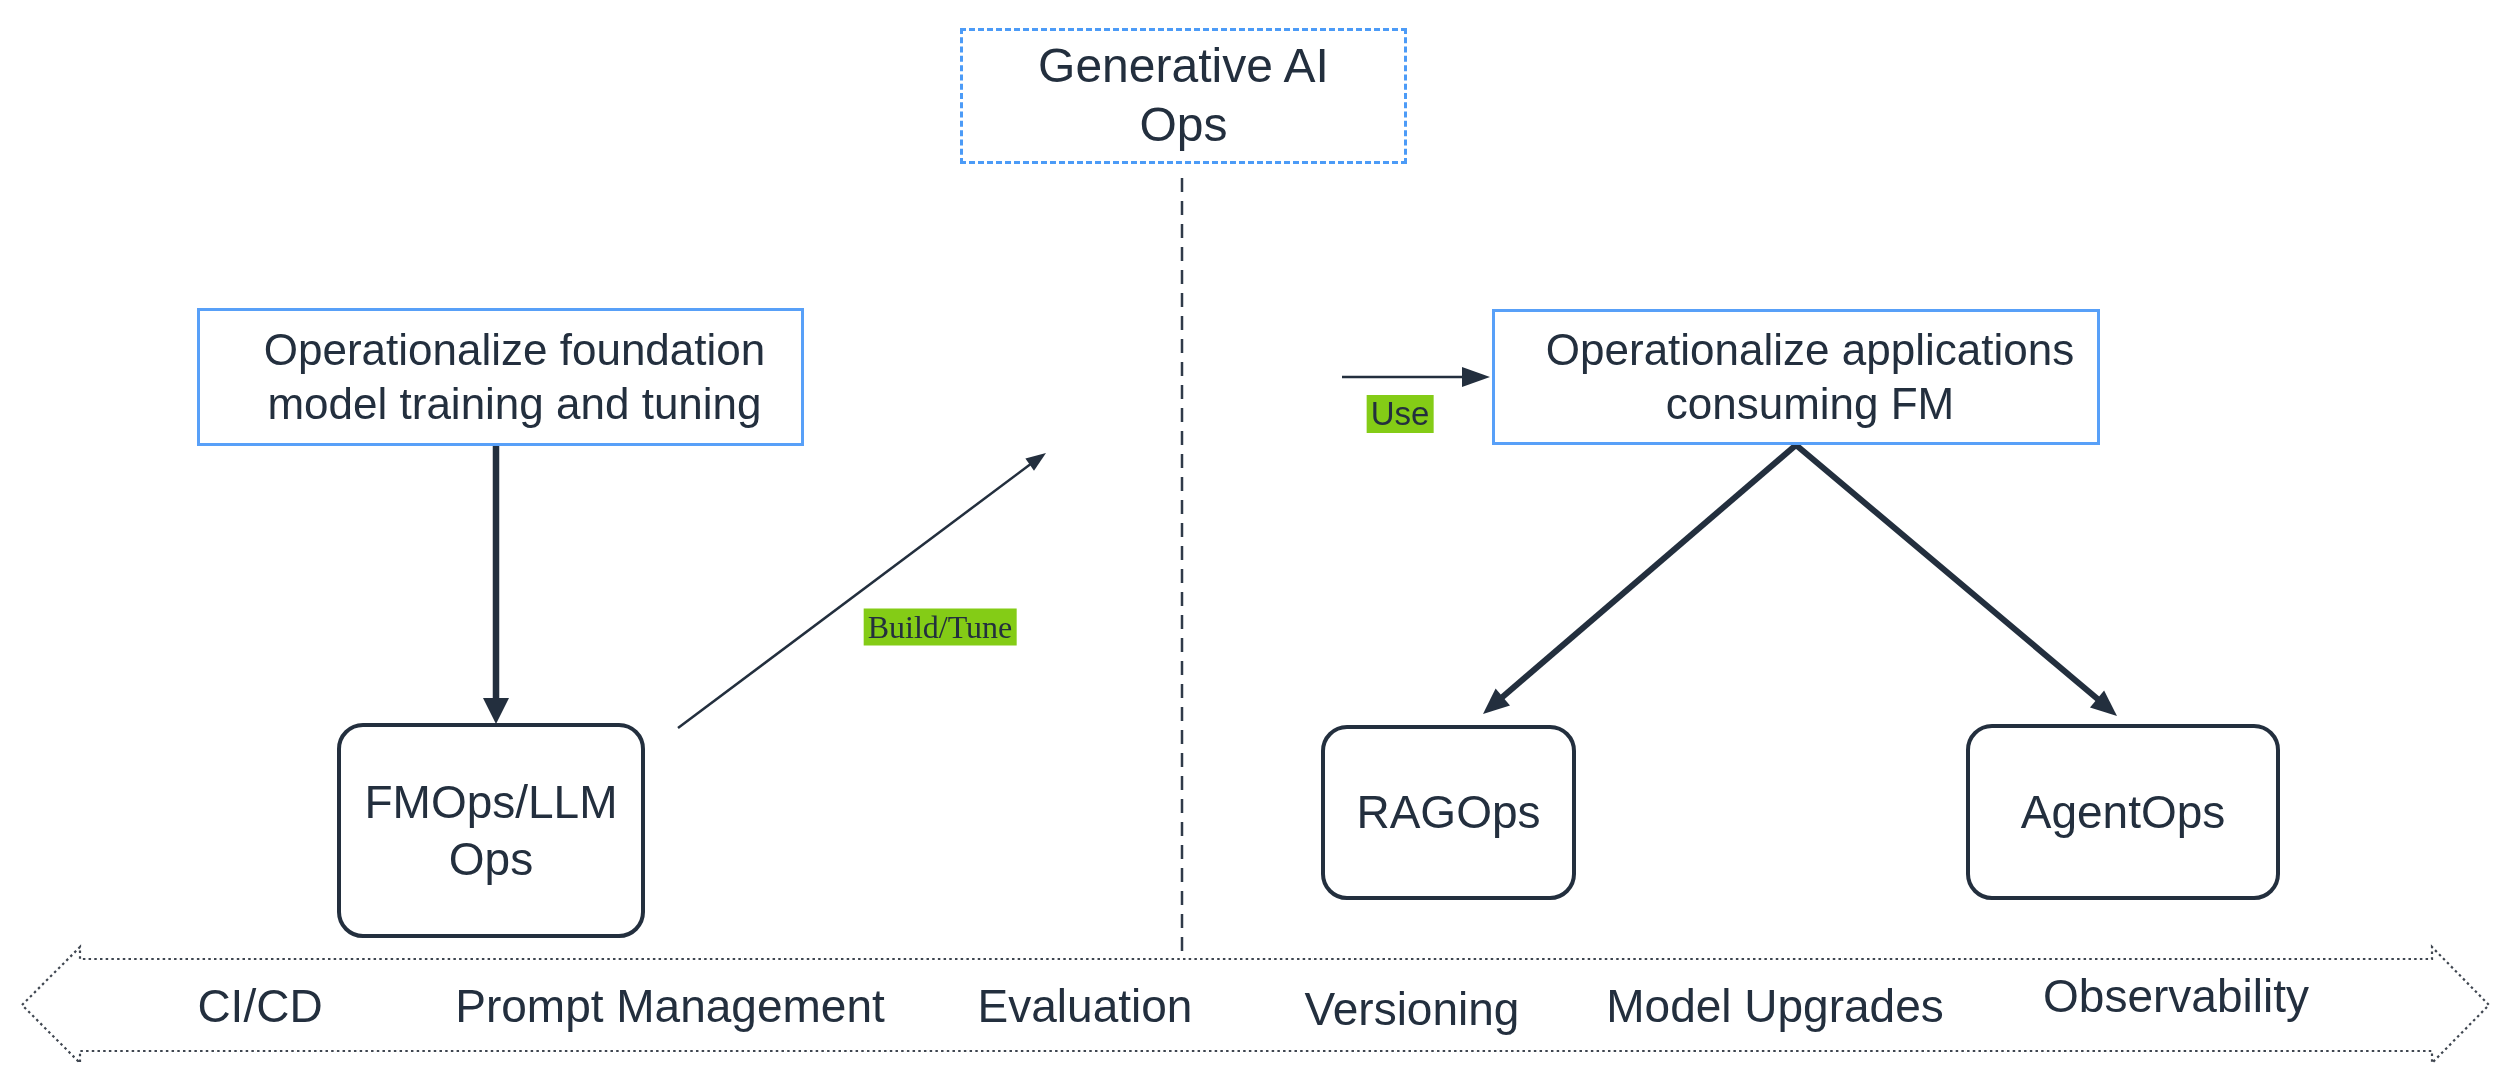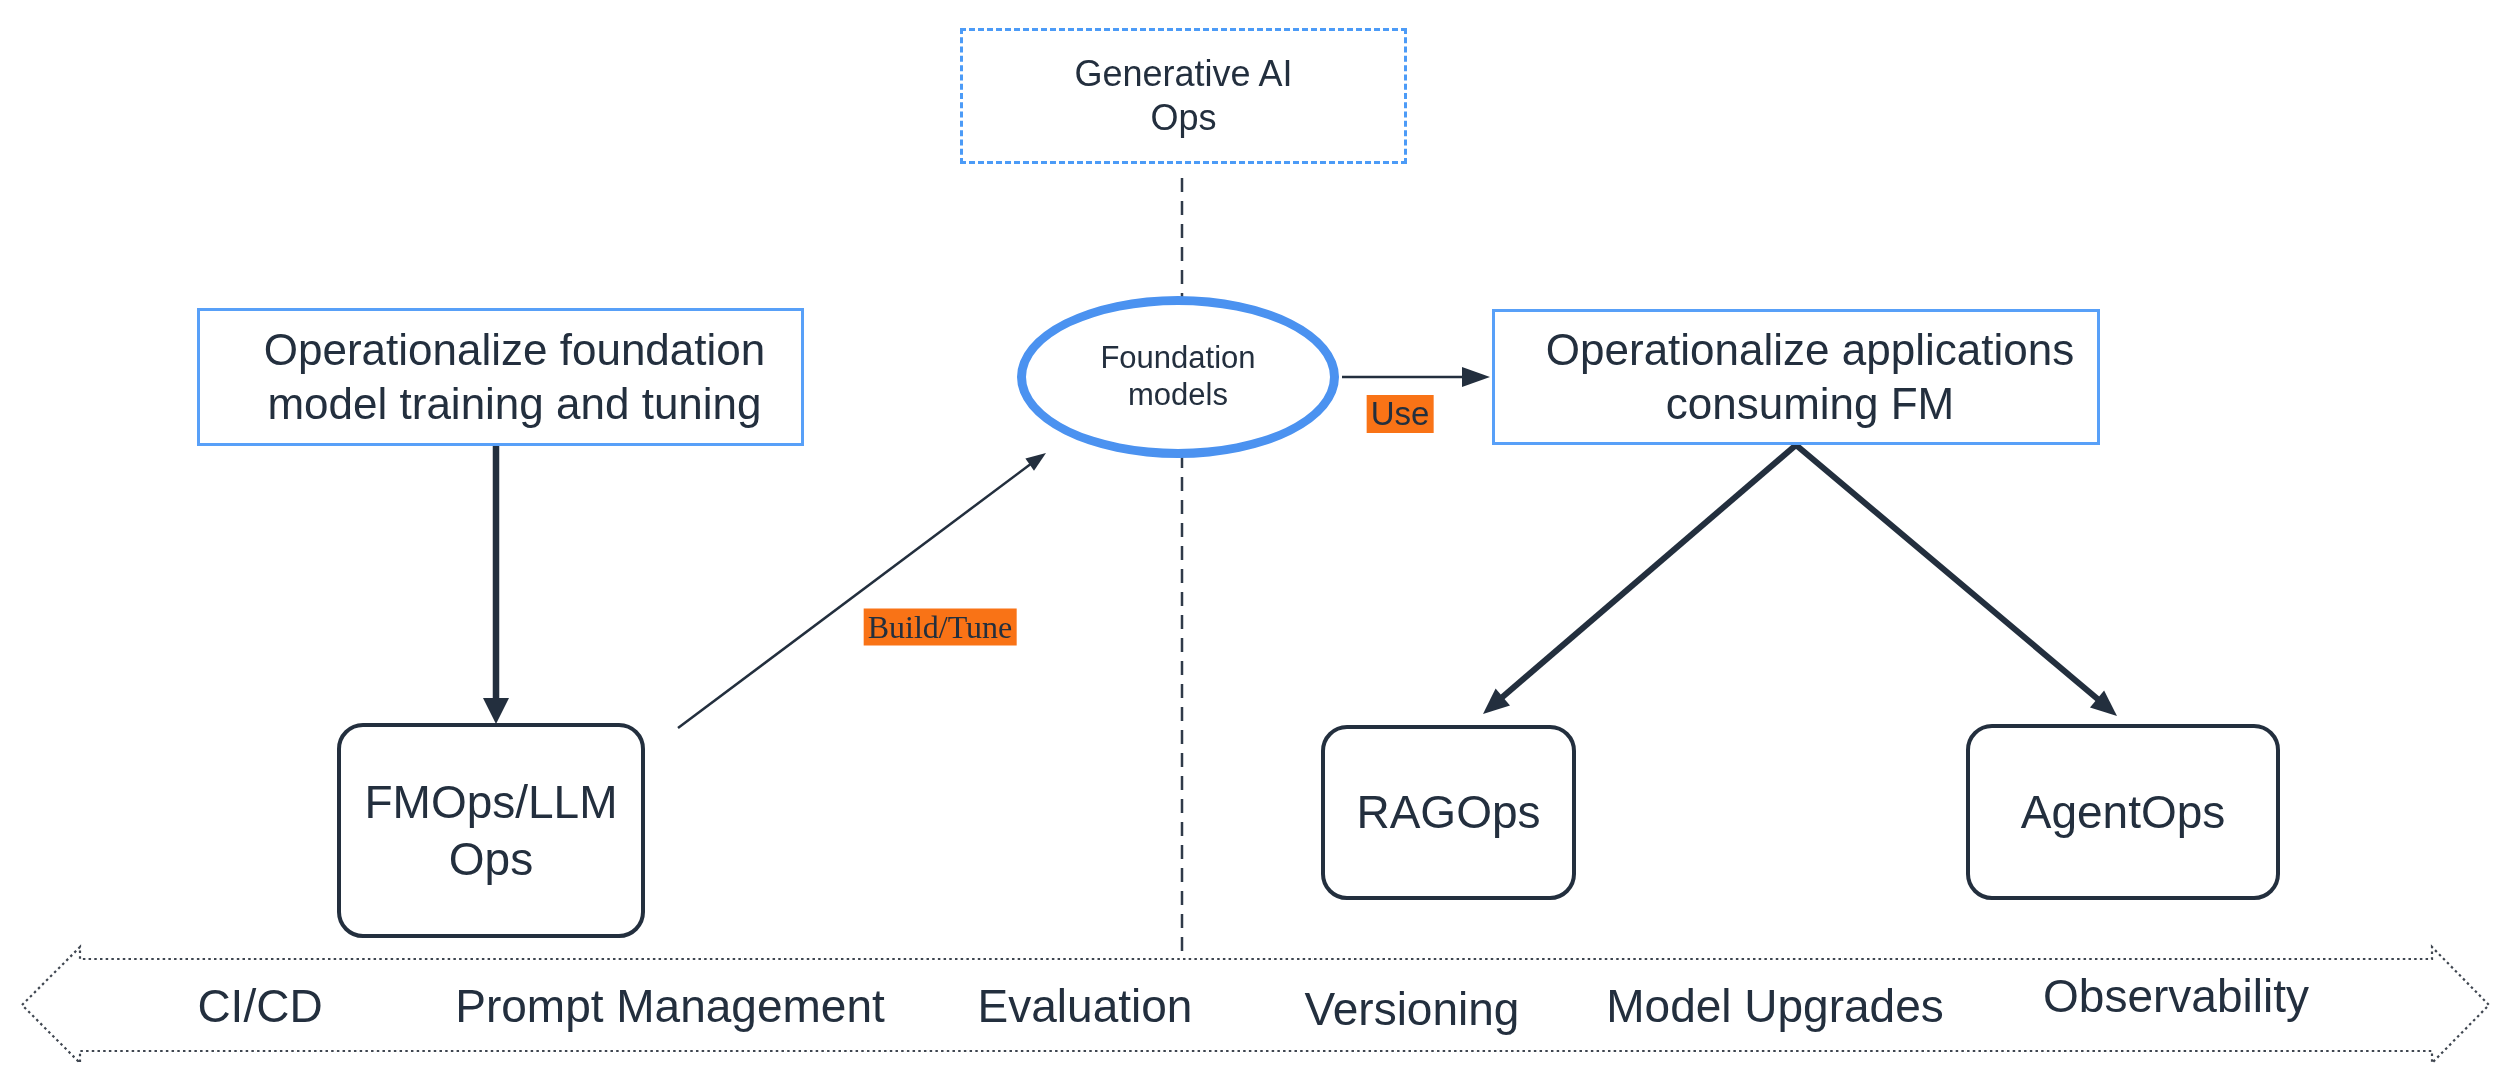--- a/index.html
+++ b/index.html
@@ -15,30 +15,30 @@
   .node{
     position:absolute;
     display:flex;align-items:center;justify-content:center;
     text-align:center;
     box-sizing:border-box;
     background:#ffffff;
     font-weight:500;
     line-height:1.22;
   }
   .blue-solid{border:3px solid #58A0F8;font-size:44px;padding-left:28px;}
-  .blue-dashed{border:3px dashed #4C9BF7;font-size:36px;}
+  .blue-dashed{border:3px dashed #4C9BF7;font-size:48px;}
   .dark-round{border:4px solid #232F3E;border-radius:26px;font-size:46px;}
   .ellipse{
     border:9px solid #4B92F0;border-radius:50%;
     font-size:31px;line-height:1.18;font-weight:400;
   }
   .edge-label{
     position:absolute;transform:translate(-50%,-50%);
     font-size:32px;font-weight:400;white-space:nowrap;
-    background:#f97316;padding:0 4px;
+    background:#84cc16;padding:0 4px;
   }
   .band-label{
     position:absolute;transform:translate(-50%,-50%);
     font-size:46px;font-weight:500;white-space:nowrap;
   }
 </style>
 </head>
 <body>
 
 <div class="canvas">
@@ -76,23 +76,20 @@
   </svg>
 
   <div class="node blue-dashed" style="left:960px;top:28px;width:447px;height:136px;">
     <span>Generative AI<br>Ops</span>
   </div>
 
   <div class="node blue-solid" style="left:197px;top:308px;width:607px;height:138px;">
     <span>Operationalize foundation<br>model training and tuning</span>
   </div>
 
-  <div class="node ellipse" style="left:1017px;top:296px;width:322px;height:162px;">
-    <span>Foundation<br>models</span>
-  </div>
 
   <div class="node blue-solid" style="left:1492px;top:309px;width:608px;height:136px;">
     <span>Operationalize applications<br>consuming FM</span>
   </div>
 
   <div class="node dark-round" style="left:337px;top:723px;width:308px;height:215px;">
     <span>FMOps/LLM<br>Ops</span>
   </div>
 
   <div class="node dark-round" style="left:1321px;top:725px;width:255px;height:175px;">

